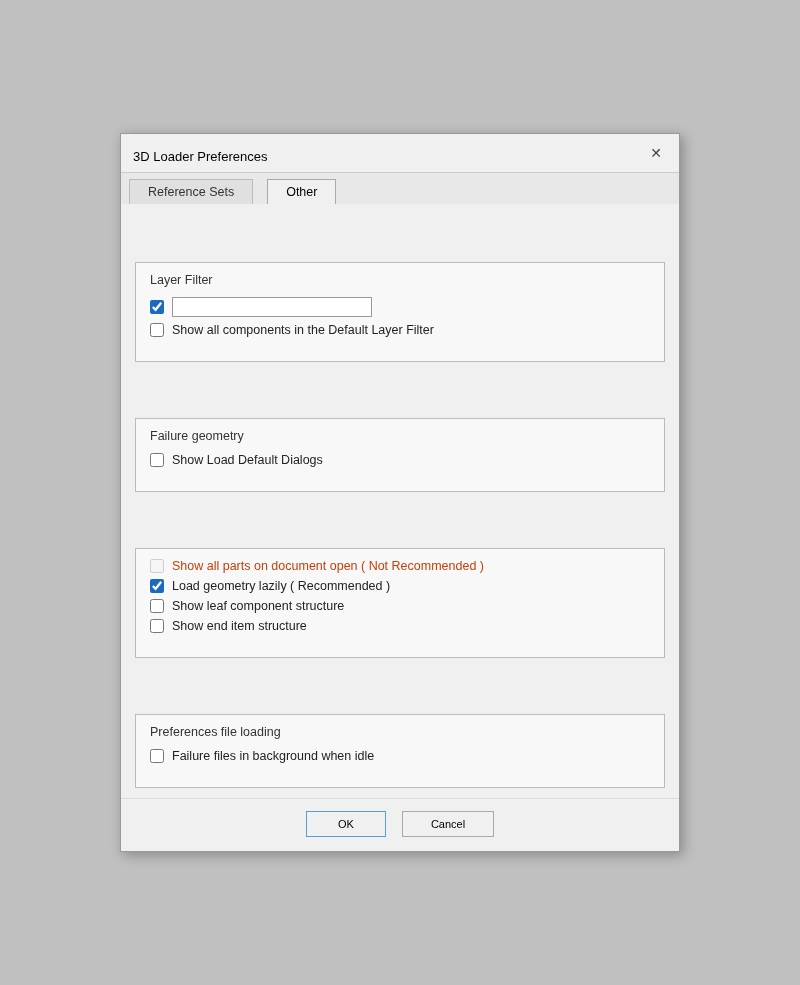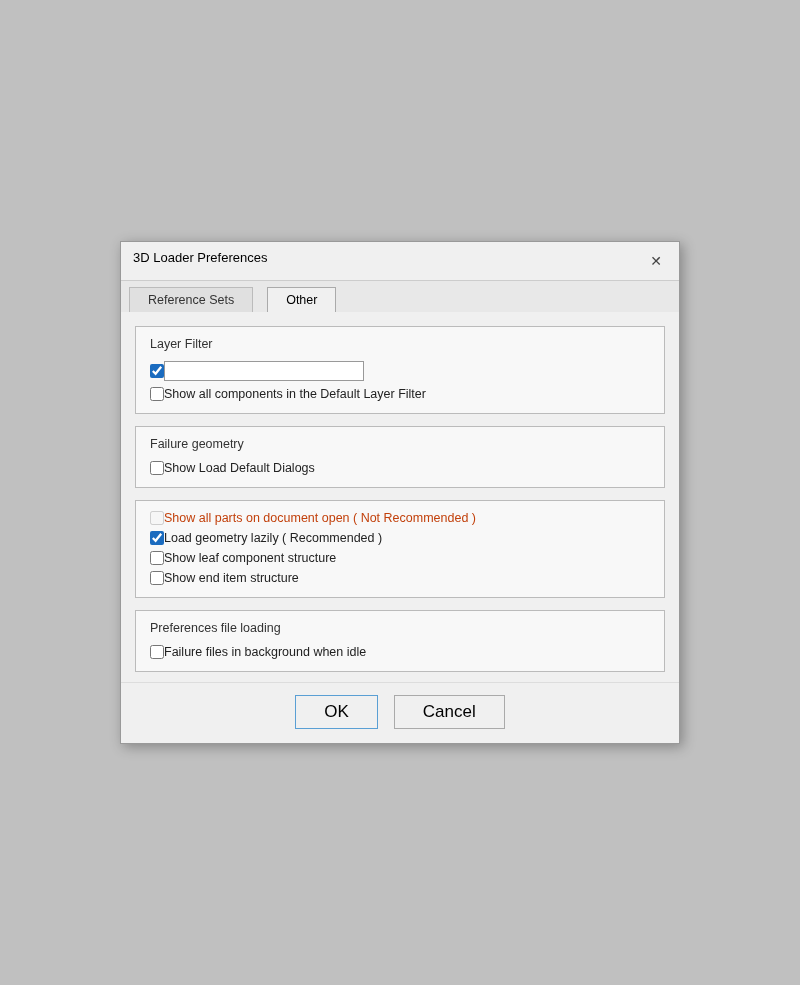--- a/index.html
+++ b/index.html
@@ -26,21 +26,21 @@
       box-shadow: 3px 3px 12px rgba(0,0,0,0.3);
       display: flex;
       flex-direction: column;
     }
 
     .title-bar {
       background: #f0f0f0;
       padding: 8px 12px;
       display: flex;
       justify-content: space-between;
-      align-items: flex-start;
+      align-items: flex-end;
       border-bottom: 1px solid #ccc;
       user-select: none;
     }
 
     .title-text {
       font-size: 13px;
       font-weight: normal;
       color: #000;
     }
 
@@ -86,35 +86,37 @@
 
     .dialog-body {
       padding: 14px 14px 10px 14px;
       display: flex;
       flex-direction: column;
       gap: 12px;
     }
 
     .section {
       border: 1px solid #bbb;
-      padding: 10px 14px 12px 14px;
+      padding: 10px 14px 24px 14px;
       background: #f8f8f8;
       position: relative;
+      margin-top: 44px;
     }
 
     .section-title {
       font-size: 12.5px;
       font-weight: 400;
       color: #333;
       margin-bottom: 10px;
     }
 
     .checkbox-row {
       display: flex;
       align-items: center;
+      gap: 8px;
       margin-bottom: 6px;
     }
 
     .checkbox-row:last-child {
       margin-bottom: 0;
     }
 
     .checkbox-row label {
       font-size: 12.5px;
       color: #222;
@@ -151,21 +153,21 @@
       justify-content: center;
       align-items: center;
       padding: 12px 0 14px 0;
       gap: 16px;
       background: #f0f0f0;
       border-top: 1px solid #ddd;
     }
 
     .footer-btn {
       padding: 6px 28px;
-      font-size: 17px;
+      font-size: 11px;
       cursor: pointer;
       border: 1px solid #aaa;
       background: #f0f0f0;
       color: #000;
       min-width: 80px;
     }
 
     .footer-btn.ok {
       border-color: #5a9fd4;
     }

